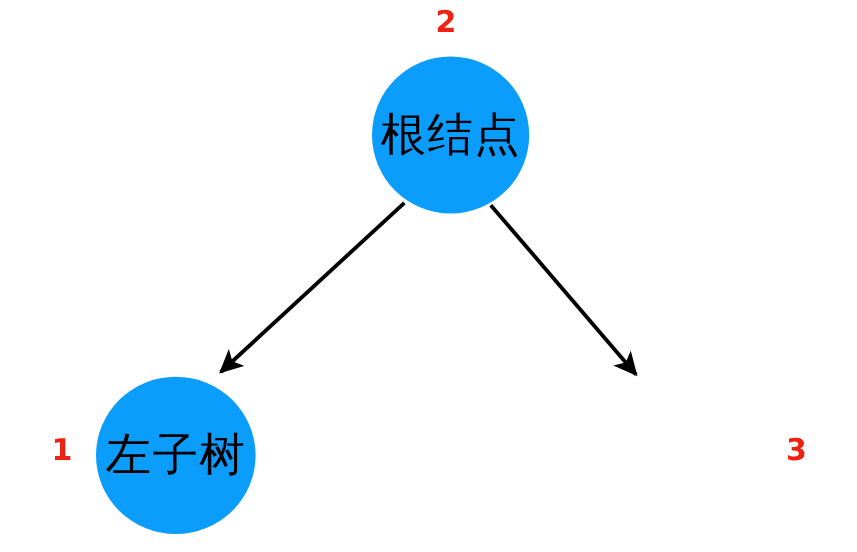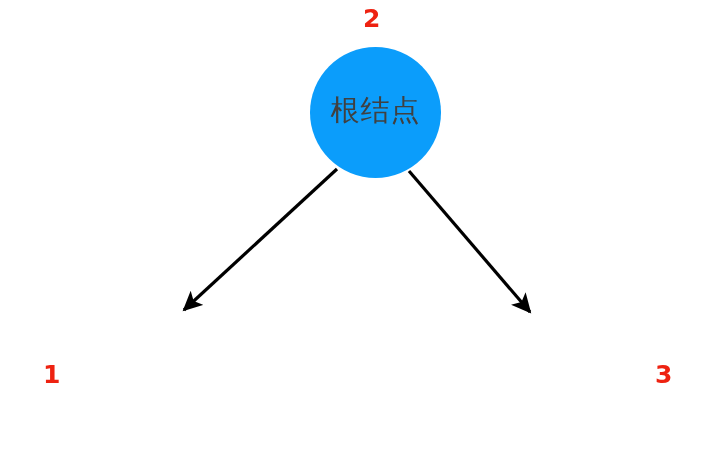--- a/index.html
+++ b/index.html
@@ -28,26 +28,26 @@
   }
   .node {
     position: absolute;
     border-radius: 50%;
     display: flex;
     align-items: center;
     justify-content: center;
     box-sizing: border-box;
   }
   .node-label {
-    color: #404040;
-    font-size: 29px;
+    color: #000000;
+    font-size: 38px;
     line-height: 1;
     letter-spacing: 1px;
     white-space: nowrap;
-    font-family: Liberation Mono, monospace;
+    font-family: Liberation Sans, sans-serif;
   }
   .order-label {
     position: absolute;
     color: #ee2211;
     font-size: 25px;
     font-weight: bold;
     line-height: 1;
     white-space: nowrap;
     font-family: "DejaVu Sans", "Liberation Sans", sans-serif;
   }
@@ -98,20 +98,23 @@
       </marker>
     </defs>
     <line x1="337" y1="169" x2="184" y2="310" stroke="#000000" stroke-width="3.2" stroke-linecap="butt" marker-end="url(#arrowhead)"></line>
     <line x1="409" y1="171" x2="530" y2="312" stroke="#000000" stroke-width="3.2" stroke-linecap="butt" marker-end="url(#arrowhead)"></line>
   </svg>
 
   <div id="node-root" class="node" style="background:#0b9dfb">
     <span class="node-label">根结点</span>
   </div>
 
+  <div id="node-left" class="node" style="background:#0b9dfb">
+    <span class="node-label">左子树</span>
+  </div>
 
 
   <span id="order-root" class="order-label">2</span>
 
   <span id="order-left" class="order-label">1</span>
 
   <span id="order-right" class="order-label">3</span>
 
 </div>
 

